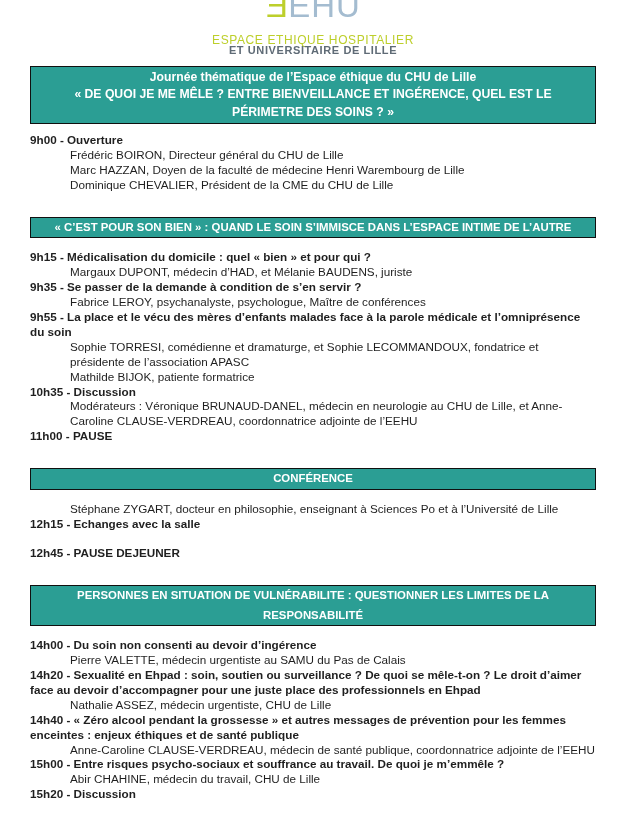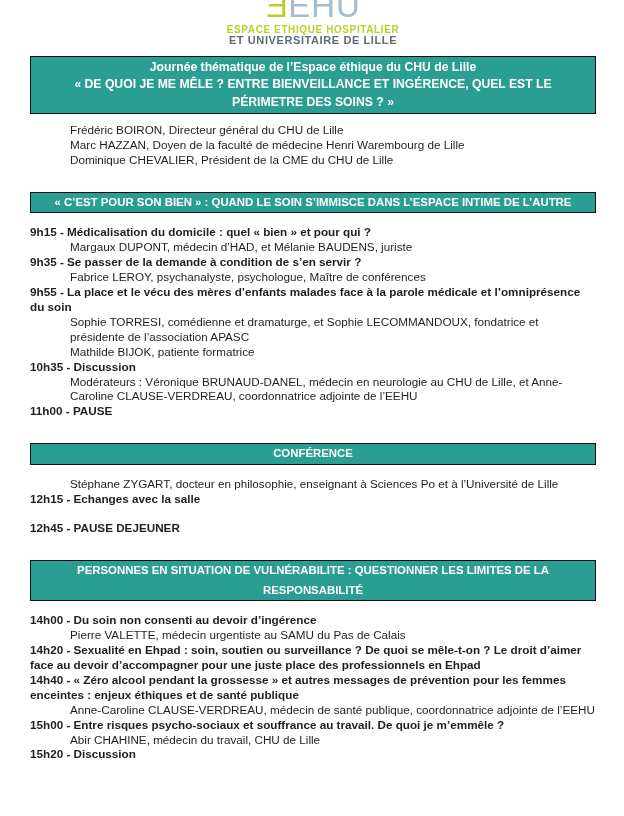--- a/index.html
+++ b/index.html
@@ -21,21 +21,21 @@
   
   .logo{width:100%;text-align:center;}
   .logo-letters-clip{height:22px;overflow:hidden;}
   .logo-letters{
     display:inline-block;margin-top:-11px;
     font-size:33px;line-height:34px;letter-spacing:1px;font-weight:400;
   }
   .logo-letters span{display:inline-block;}
   .logo-letters .l-green{color:var(--logo-green);transform:scaleX(-1);}
   .logo-letters .l-blue{color:var(--logo-blue);}
-  .logo-sub1{font-size:10px;line-height:10px;font-weight:bold;letter-spacing:.6px;color:var(--logo-green);margin-top:3px;}
+  .logo-sub1{font-size:12px;line-height:10px;font-weight:normal;letter-spacing:.6px;color:var(--logo-green);margin-top:13px;}
   .logo-sub2{font-size:11px;line-height:9px;font-weight:bold;letter-spacing:.6px;color:var(--logo-gray);margin-top:1px;}
   
   .banner{
     background:var(--teal);border:1px solid var(--banner-border);
     color:#ffffff;font-weight:bold;text-align:center;
   }
   .banner-main{margin-top:11px;padding:2px 8px;font-size:12.2px;line-height:17.4px;}
   .banner-section{font-size:11.4px;line-height:19.5px;padding:0 4px;}
   
   .opening-block{margin-top:9px;}
@@ -59,20 +59,21 @@
     <div class="logo-sub2">ET UNIVERSITAIRE DE LILLE</div>
   </div>
 
   <div class="banner banner-main">
     <div>Journée thématique de l’Espace éthique du CHU de Lille</div>
     <div>« DE QUOI JE ME MÊLE ? ENTRE BIENVEILLANCE ET INGÉRENCE, QUEL EST LE PÉRIMETRE DES SOINS ? »</div>
   </div>
 
   <div id="program-root">
       <div class="opening-block">
+        <div class="item-title"><span>9h00</span><span> - Ouverture</span></div>
         <div class="speaker">Frédéric BOIRON, Directeur général du CHU de Lille</div>
         <div class="speaker">Marc HAZZAN, Doyen de la faculté de médecine Henri Warembourg de Lille</div>
         <div class="speaker">Dominique CHEVALIER, Président de la CME du CHU de Lille</div>
       </div>
       <div class="section">
         <div class="banner banner-section">« C’EST POUR SON BIEN » : QUAND LE SOIN S’IMMISCE DANS L’ESPACE INTIME DE L’AUTRE</div>
         <div class="item-title"><span>9h15</span><span> - Médicalisation du domicile : quel « bien » et pour qui ?</span></div>
         <div class="speaker">Margaux DUPONT, médecin d’HAD, et Mélanie BAUDENS, juriste</div>
         <div class="item-title"><span>9h35</span><span> - Se passer de la demande à condition de s’en servir ?</span></div>
         <div class="speaker">Fabrice LEROY, psychanalyste, psychologue, Maître de conférences</div>
@@ -87,20 +88,21 @@
         <div class="banner banner-section">CONFÉRENCE</div>
         <div class="speaker">Stéphane ZYGART, docteur en philosophie, enseignant à Sciences Po et à l’Université de Lille</div>
         <div class="item-title"><span>12h15</span><span> - Echanges avec la salle</span></div>
         <div class="item-title gap"><span>12h45</span><span> - PAUSE DEJEUNER</span></div>
       </div>
       <div class="section">
         <div class="banner banner-section">PERSONNES EN SITUATION DE VULNÉRABILITE : QUESTIONNER LES LIMITES DE LA RESPONSABILITÉ</div>
         <div class="item-title"><span>14h00</span><span> - Du soin non consenti au devoir d’ingérence</span></div>
         <div class="speaker">Pierre VALETTE, médecin urgentiste au SAMU du Pas de Calais</div>
         <div class="item-title"><span>14h20</span><span> - Sexualité en Ehpad : soin, soutien ou surveillance ? De quoi se mêle-t-on ? Le droit d’aimer face au devoir d’accompagner pour une juste place des professionnels en Ehpad</span></div>
+        <div class="speaker">Nathalie ASSEZ, médecin urgentiste, CHU de Lille</div>
         <div class="item-title"><span>14h40</span><span> - « Zéro alcool pendant la grossesse » et autres messages de prévention pour les femmes enceintes : enjeux éthiques et de santé publique</span></div>
         <div class="speaker">Anne-Caroline CLAUSE-VERDREAU, médecin de santé publique, coordonnatrice adjointe de l’EEHU</div>
         <div class="item-title"><span>15h00</span><span> - Entre risques psycho-sociaux et souffrance au travail. De quoi je m’emmêle ?</span></div>
         <div class="speaker">Abir CHAHINE, médecin du travail, CHU de Lille</div>
         <div class="item-title"><span>15h20</span><span> - Discussion</span></div>
       </div>
     </div>
 
 </div>
 

